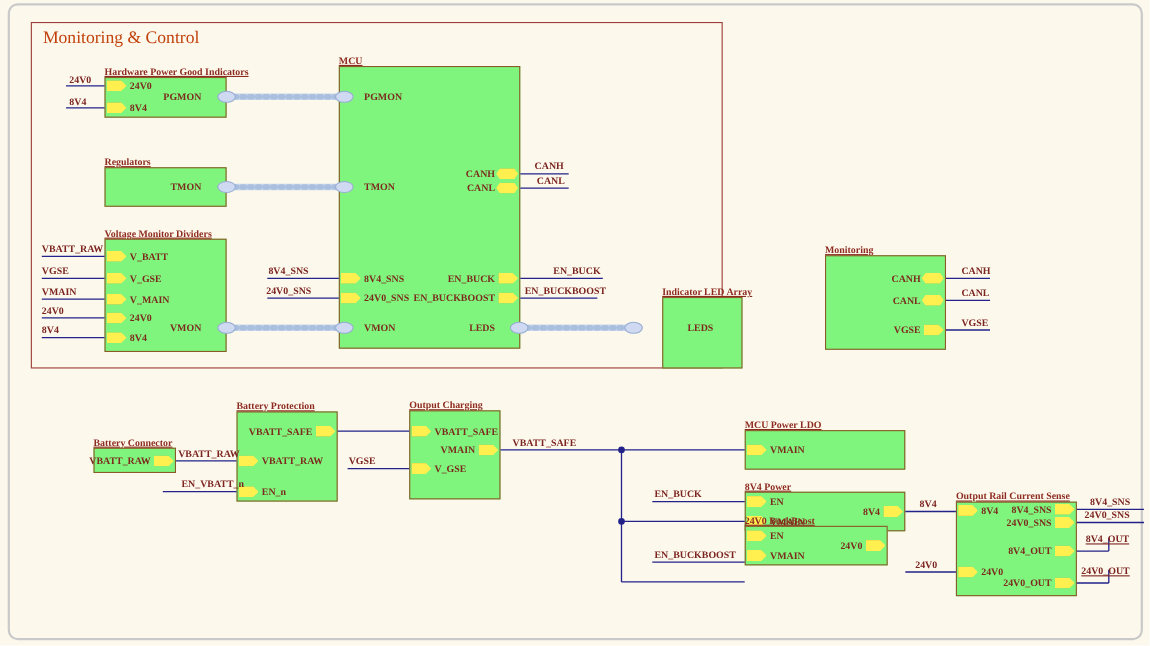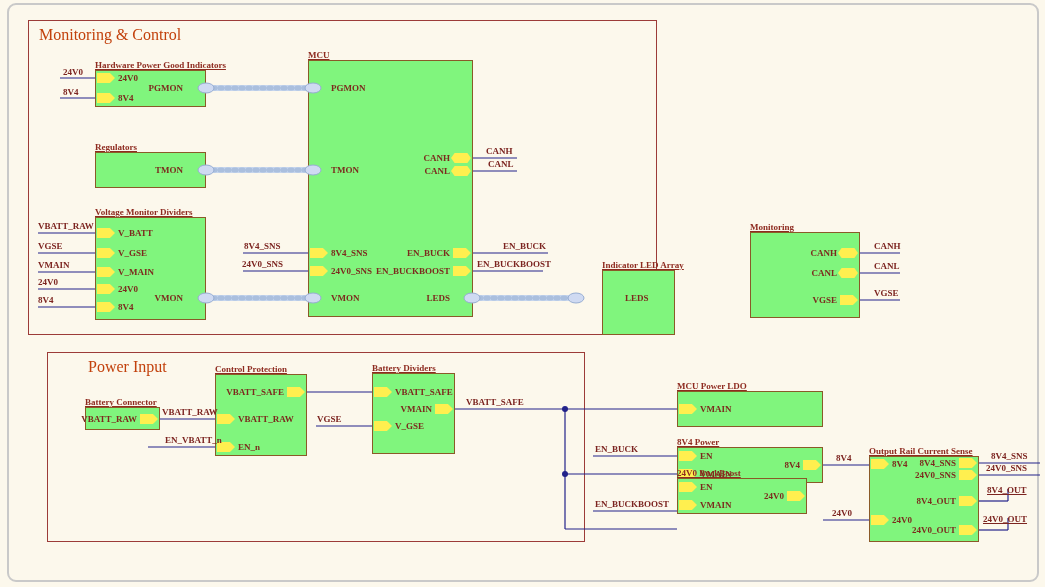--- a/index.html
+++ b/index.html
@@ -77,21 +77,20 @@
       <ellipse cx="206" cy="298" rx="8" ry="5" fill="#cfdaf2" stroke="#96add2" stroke-width="1"></ellipse>
       <ellipse cx="313" cy="298" rx="8" ry="5" fill="#cfdaf2" stroke="#96add2" stroke-width="1"></ellipse>
       <line x1="472" y1="298" x2="576" y2="298" stroke="#c6d6ee" stroke-width="6" stroke-linecap="round"></line>
       <line x1="472" y1="298" x2="576" y2="298" stroke="#aabfde" stroke-width="5" stroke-dasharray="2 5" stroke-linecap="round"></line>
       <ellipse cx="472" cy="298" rx="8" ry="5" fill="#cfdaf2" stroke="#96add2" stroke-width="1"></ellipse>
       <ellipse cx="576" cy="298" rx="8" ry="5" fill="#cfdaf2" stroke="#96add2" stroke-width="1"></ellipse>
       <circle cx="565" cy="409" r="3" fill="#22228a"></circle>
       <circle cx="565" cy="474" r="3" fill="#22228a"></circle>
     </svg>
 <div class="section" style="left: 28px; top: 20px; width: 627px; height: 313px;"><span class="stitle" style="margin-left: 10px;">Monitoring &amp; Control</span></div>
-    <div class="section" style="left: 47px; top: 352px; width: 536px; height: 188px;"><span class="stitle" style="margin-left: 40px;">Power Input</span></div>
     <div class="block" style="left: 95px; top: 70px; width: 111px; height: 37px;">
       <span class="btitle">Hardware Power Good Indicators</span>
       <span class="pin arrow" style="top: 2px; left: 1px;"></span>
       <span class="plabel pl" style="top: 2px;">24V0</span>
       <span class="pin arrow" style="top: 22px; left: 1px;"></span>
       <span class="plabel pl" style="top: 22px;">8V4</span>
       <span class="plabel pr" style="top: 12px;">PGMON</span>
     </div>
     <div class="block" style="left: 95px; top: 152px; width: 111px; height: 36px;">
       <span class="btitle">Regulators</span>
@@ -142,30 +141,30 @@
       <span class="plabel pr" style="top: 35px;">CANL</span>
       <span class="pin arrow" style="top: 62px; right: 1px;"></span>
       <span class="plabel pr" style="top: 62px;">VGSE</span>
     </div>
     <div class="block" style="left: 85px; top: 407px; width: 75px; height: 23px;">
       <span class="btitle">Battery Connector</span>
       <span class="pin arrow" style="top: 6px; right: 1px;"></span>
       <span class="plabel pr" style="top: 6px;">VBATT_RAW</span>
     </div>
     <div class="block" style="left: 215px; top: 374px; width: 92px; height: 82px;">
-      <span class="btitle">Control Protection</span>
+      <span class="btitle">Battery Protection</span>
       <span class="pin arrow" style="top: 12px; right: 1px;"></span>
       <span class="plabel pr" style="top: 12px;">VBATT_SAFE</span>
       <span class="pin arrow" style="top: 39px; left: 1px;"></span>
       <span class="plabel pl" style="top: 39px;">VBATT_RAW</span>
       <span class="pin arrow" style="top: 67px; left: 1px;"></span>
       <span class="plabel pl" style="top: 67px; text-align: right;">EN_n</span>
     </div>
     <div class="block" style="left: 372px; top: 373px; width: 83px; height: 81px;">
-      <span class="btitle">Battery Dividers</span>
+      <span class="btitle">Output Charging</span>
       <span class="pin arrow" style="top: 13px; left: 1px;"></span>
       <span class="plabel pl" style="top: 13px;">VBATT_SAFE</span>
       <span class="pin arrow" style="top: 30px; right: 1px;"></span>
       <span class="plabel pr" style="top: 30px;">VMAIN</span>
       <span class="pin arrow" style="top: 47px; left: 1px;"></span>
       <span class="plabel pl" style="top: 47px;">V_GSE</span>
     </div>
     <div class="block" style="left: 677px; top: 391px; width: 146px; height: 36px;">
       <span class="btitle">MCU Power LDO</span>
       <span class="pin arrow" style="top: 12px; left: 1px;"></span>

